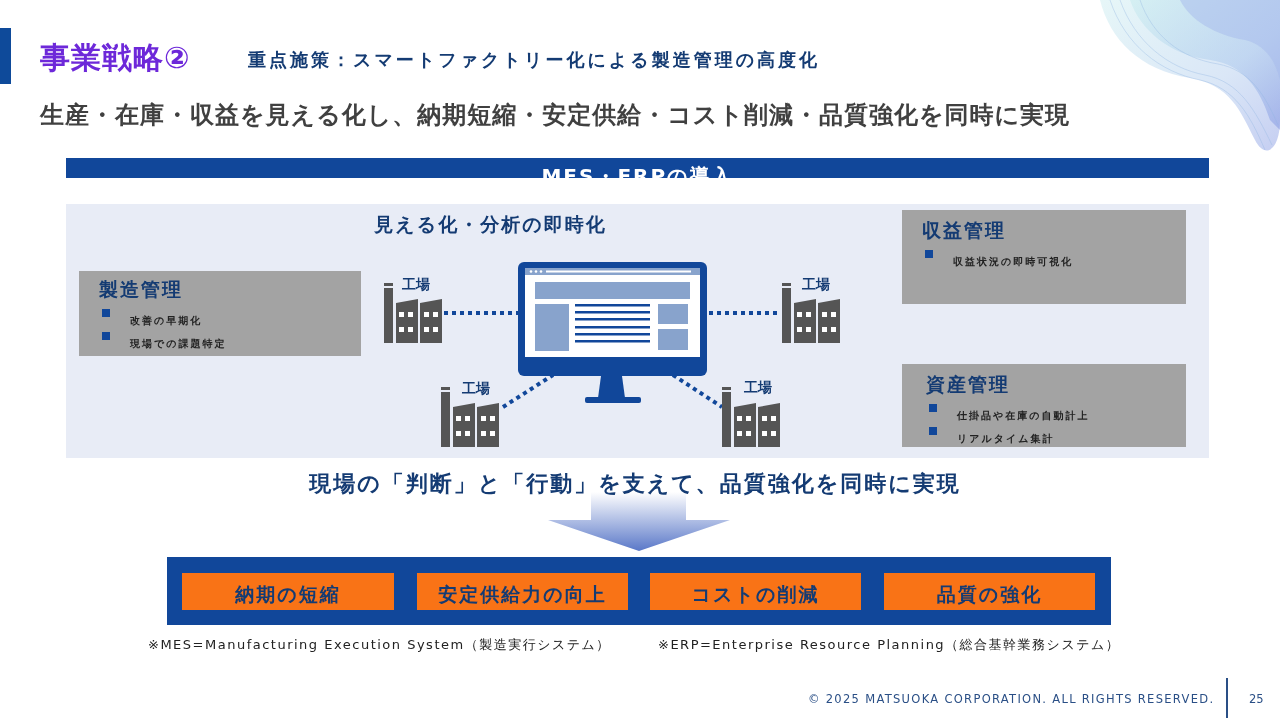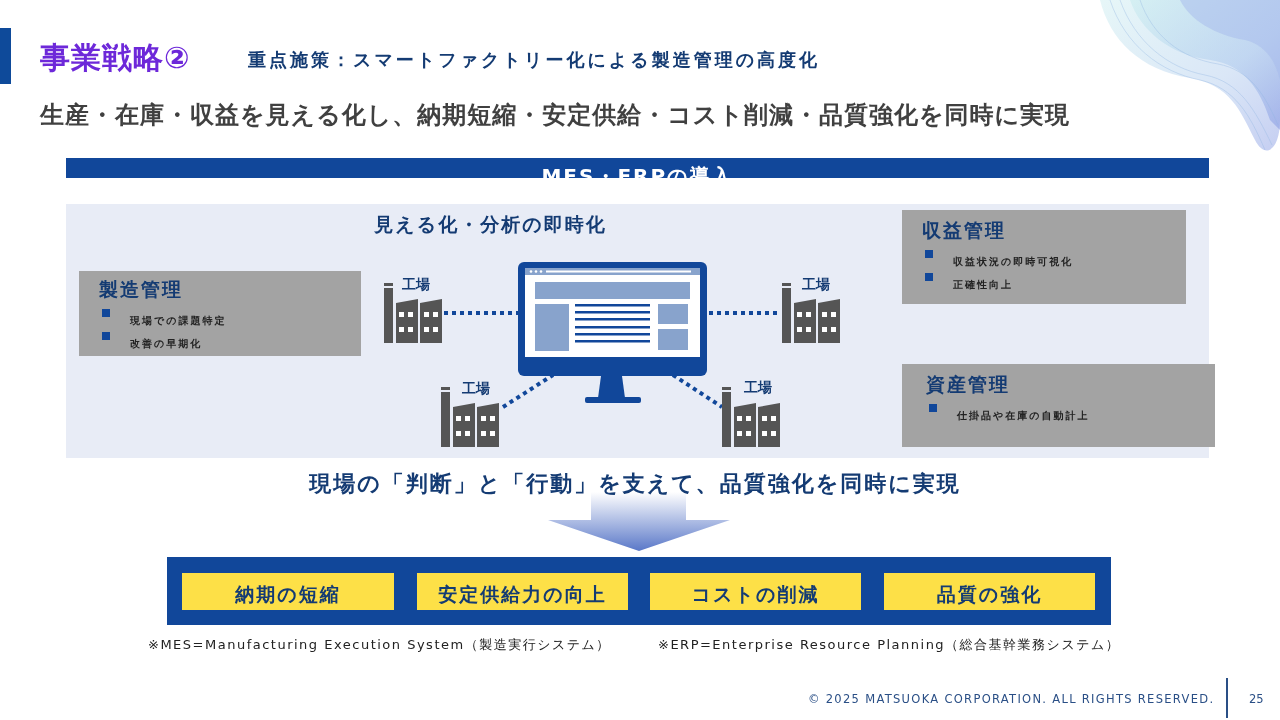--- a/index.html
+++ b/index.html
@@ -23,29 +23,29 @@
   #viz-title span { position:relative; left:-30px; }
 
   .card { position:absolute; background:#a3a3a3; }
   .card h3 { margin:0; font-size:19px; font-weight:bold; color:#143b73; letter-spacing:2px; }
   .card ul { list-style:none; margin:6px 0 0 0; padding:0; }
   .card li { font-size:10px; font-weight:bold; color:#222; letter-spacing:2px; line-height:23px; display:flex; align-items:flex-start; }
   .card li .sq { display:inline-block; width:8px; height:8px; background:#11479a; margin-right:20px; margin-left:3px; }
 
   #card-mfg { left:79px; top:271px; width:282px; height:85px; padding:6px 0 6px 20px; box-sizing:border-box; }
   #card-rev { left:902px; top:210px; width:284px; height:94px; padding:8px 0 0 20px; box-sizing:border-box; }
-  #card-asset { left:902px; top:364px; width:313px; height:83px; padding:8px 0 0 24px; box-sizing:border-box; }
+  #card-asset { left:902px; top:364px; width:284px; height:83px; padding:8px 0 0 24px; box-sizing:border-box; }
 
   #diagram { position:absolute; left:0; top:0; width:1280px; height:720px; }
 
   #bottom-msg { left:0; top:469px; width:1280px; text-align:center; font-size:22px; font-weight:bold; color:#143b73; letter-spacing:2px; }
   #bottom-msg span { position:relative; left:-5px; }
 
   #outcome-box { left:167px; top:557px; width:944px; height:68px; background:#11479a; }
-  .outcome { position:absolute; top:573px; height:37px; background:#fde047; color:#143b73; font-size:19px; font-weight:bold; text-align:center; line-height:42px; letter-spacing:2px; }
+  .outcome { position:absolute; top:573px; height:37px; background:#f97316; color:#143b73; font-size:19px; font-weight:bold; text-align:center; line-height:42px; letter-spacing:2px; }
 
   .note { top:636px; font-size:13px; font-weight:normal; color:#222; letter-spacing:1.5px; white-space:nowrap; }
   #copyright { left:808px; top:692px; font-size:11.5px; color:#2a4f86; letter-spacing:1.3px; white-space:nowrap; }
   #footer-divider { left:1226px; top:678px; width:2px; height:40px; background:#2a4f86; }
   #page-number { left:1249px; top:692px; font-size:11.5px; color:#2a4f86; }
 </style>
 </head>
 <body>
 
 <svg id="wave" viewBox="0 0 240 160">
@@ -145,48 +145,48 @@
     </linearGradient>
   </defs>
   <path d="M591,492 L686,492 L686,520 L730,520 L639,551 L548,520 L591,520 Z" fill="url(#ag)"></path>
 </svg>
 
 <div class="card" id="card-mfg">
   <h3>製造管理</h3>
   <ul>
     <li>
         <span class="sq"></span>
+        <span>改善の早期化</span>
+      </li>
+    <li>
+        <span class="sq"></span>
         <span>現場での課題特定</span>
-      </li>
-    <li>
-        <span class="sq"></span>
-        <span>改善の早期化</span>
       </li>
   </ul>
 </div>
 <div class="card" id="card-rev">
   <h3>収益管理</h3>
   <ul>
     <li>
         <span class="sq"></span>
         <span>収益状況の即時可視化</span>
       </li>
-    <li>
-        <span class="sq"></span>
-        <span>正確性向上</span>
-      </li>
   </ul>
 </div>
 <div class="card" id="card-asset">
   <h3>資産管理</h3>
   <ul>
     <li>
         <span class="sq"></span>
         <span>仕掛品や在庫の自動計上</span>
       </li>
+    <li>
+        <span class="sq"></span>
+        <span>リアルタイム集計</span>
+      </li>
   </ul>
 </div>
 
 <div class="abs" id="bottom-msg"><span>現場の「判断」と「行動」を支えて、品質強化を同時に実現</span></div>
 
 <div class="abs" id="outcome-box"></div>
 <div class="outcome" style="left:182px;width:212px;">納期の短縮</div>
 <div class="outcome" style="left:417px;width:211px;">安定供給力の向上</div>
 <div class="outcome" style="left:650px;width:211px;">コストの削減</div>
 <div class="outcome" style="left:884px;width:211px;">品質の強化</div>

